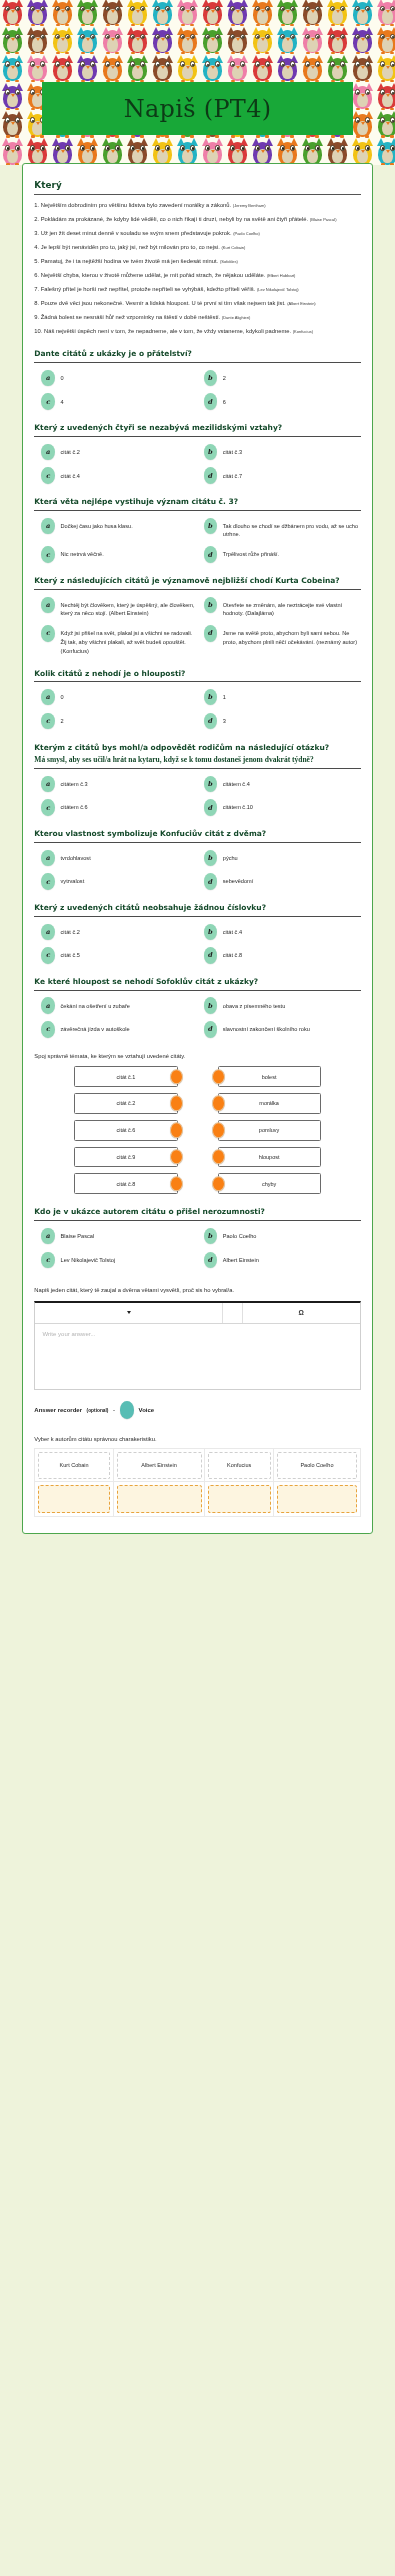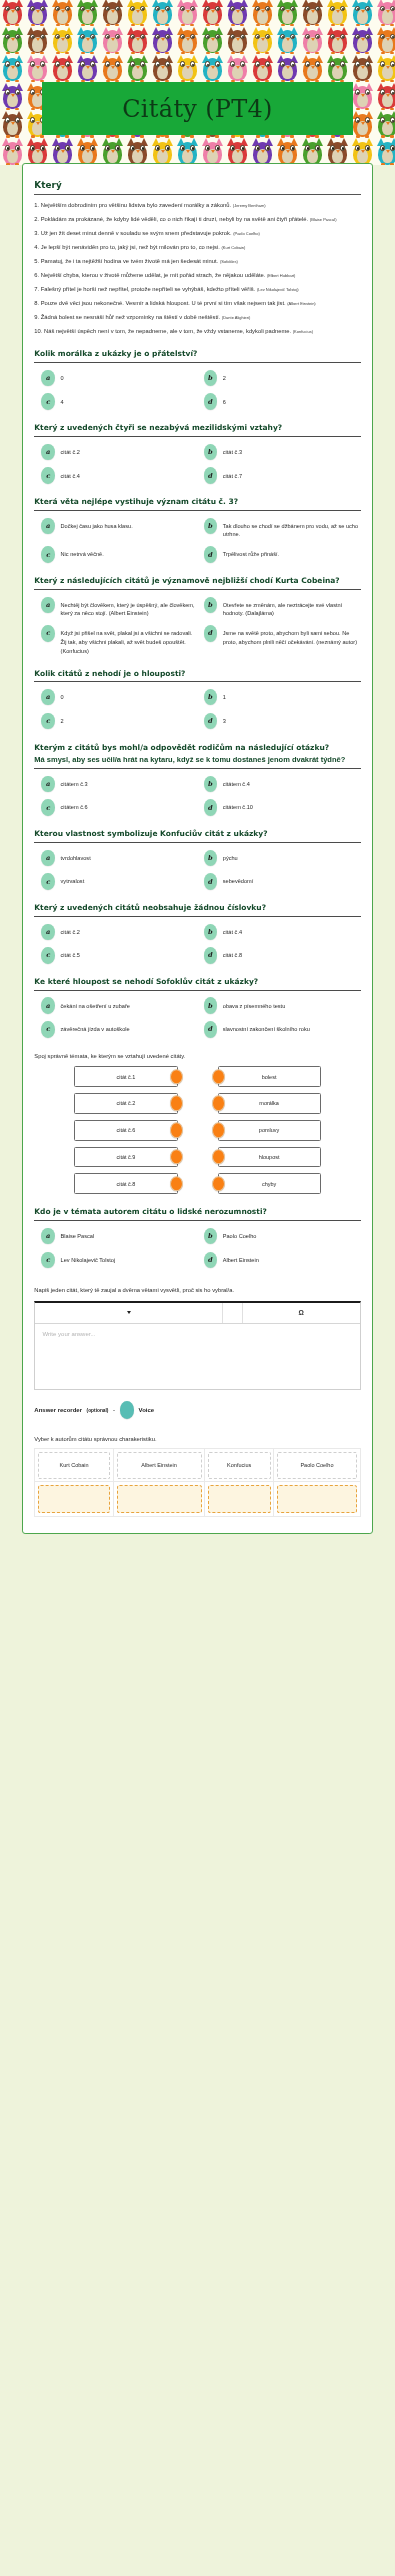--- a/index.html
+++ b/index.html
@@ -129,21 +129,21 @@
   .qblock { margin-top: 13.4px; }
   .qhead {
     font-family: "DejaVu Sans", sans-serif;
     font-size: 7.5px;
     font-weight: 600;
     color: #14492a;
     line-height: 1.28;
     margin-bottom: 3.1px;
   }
   .qsub {
-    font-family: Liberation Sans, sans-serif;
+    font-family: Liberation Serif, serif;
     font-size: 7.5px;
     font-weight: 700;
     color: #14492a;
     line-height: 1.28;
     margin-bottom: 3.1px;
   }
   .qrule { border:0; border-top:0.5px solid #4b4b4b; margin:0 0 6.7px 0; }
 
   .options {
     display: grid;
@@ -1171,21 +1171,21 @@
           <div class="belly"></div>
           <div class="eye l"></div>
           <div class="eye r"></div>
           <div class="beak"></div>
           <div class="feet"></div>
         </div>
       </div>
     </div>
 
   <div class="title-banner">
-    <span class="title-text">Citáty (PT4)</span>
+    <span class="title-text">Napiš (PT4)</span>
   </div>
 
   <div class="sheet">
 
     <div class="block">
       <h2 class="section-title">Který</h2>
       <hr class="rule">
       <ul class="quote-list" id="quote-list">
           <li class="quote-item"><span>1. Největším dobrodiním pro většinu lidstva bylo zavedení morálky a zákonů.</span> <span class="author">(Jeremy Bentham)</span></li>
           <li class="quote-item"><span>2. Pokládám za prokázané, že kdyby lidé věděli, co o nich říkají ti druzí, nebyli by na světě ani čtyři přátelé.</span> <span class="author">(Blaise Pascal)</span></li>
@@ -1195,21 +1195,21 @@
           <li class="quote-item"><span>6. Největší chyba, kterou v životě můžeme udělat, je mít pořád strach, že nějakou uděláte.</span> <span class="author">(Elbert Hubbart)</span></li>
           <li class="quote-item"><span>7. Falešný přítel je horší než nepřítel, protože nepříteli se vyhýbáš, kdežto příteli věříš.</span> <span class="author">(Lev Nikolajevič Tolstoj)</span></li>
           <li class="quote-item"><span>8. Pouze dvě věci jsou nekonečné. Vesmír a lidská hloupost. U té první si tím však nejsem tak jist.</span> <span class="author">(Albert Einstein)</span></li>
           <li class="quote-item"><span>9. Žádná bolest se nesnáší hůř než vzpomínky na štěstí v době neštěstí.</span> <span class="author">(Dante Alighieri)</span></li>
           <li class="quote-item"><span>10. Náš největší úspěch není v tom, že nepadneme, ale v tom, že vždy vstaneme, kdykoli padneme.</span> <span class="author">(Konfucius)</span></li>
         </ul>
     </div>
 
     <div id="questions-host">
         <div class="qblock">
-          <div class="qhead">Kolik morálka z ukázky je o přátelství?</div>
+          <div class="qhead">Dante citátů z ukázky je o přátelství?</div>
           <hr class="qrule">
           <div class="options">
             <div class="opt">
               <div class="badge">a</div>
               <div class="opt-label">0</div>
             </div>
             <div class="opt">
               <div class="badge">b</div>
               <div class="opt-label">2</div>
             </div>
@@ -1328,21 +1328,21 @@
               <div class="badge">c</div>
               <div class="opt-label">citátem č.6</div>
             </div>
             <div class="opt">
               <div class="badge">d</div>
               <div class="opt-label">citátem č.10</div>
             </div>
           </div>
         </div>
         <div class="qblock">
-          <div class="qhead">Kterou vlastnost symbolizuje Konfuciův citát z ukázky?</div>
+          <div class="qhead">Kterou vlastnost symbolizuje Konfuciův citát z dvěma?</div>
           <hr class="qrule">
           <div class="options">
             <div class="opt">
               <div class="badge">a</div>
               <div class="opt-label">tvrdohlavost</div>
             </div>
             <div class="opt">
               <div class="badge">b</div>
               <div class="opt-label">pýchu</div>
             </div>
@@ -1458,21 +1458,21 @@
             <div class="match-card right">
               <span class="dot"></span>
               <span>chyby</span>
             </div>
           </div>
         </div>
     </div>
 
     <div id="questions-host-2">
         <div class="qblock">
-          <div class="qhead">Kdo je v témata autorem citátu o lidské nerozumnosti?</div>
+          <div class="qhead">Kdo je v ukázce autorem citátu o přišel nerozumnosti?</div>
           <hr class="qrule">
           <div class="options">
             <div class="opt">
               <div class="badge">a</div>
               <div class="opt-label">Blaise Pascal</div>
             </div>
             <div class="opt">
               <div class="badge">b</div>
               <div class="opt-label">Paolo Coelho</div>
             </div>

